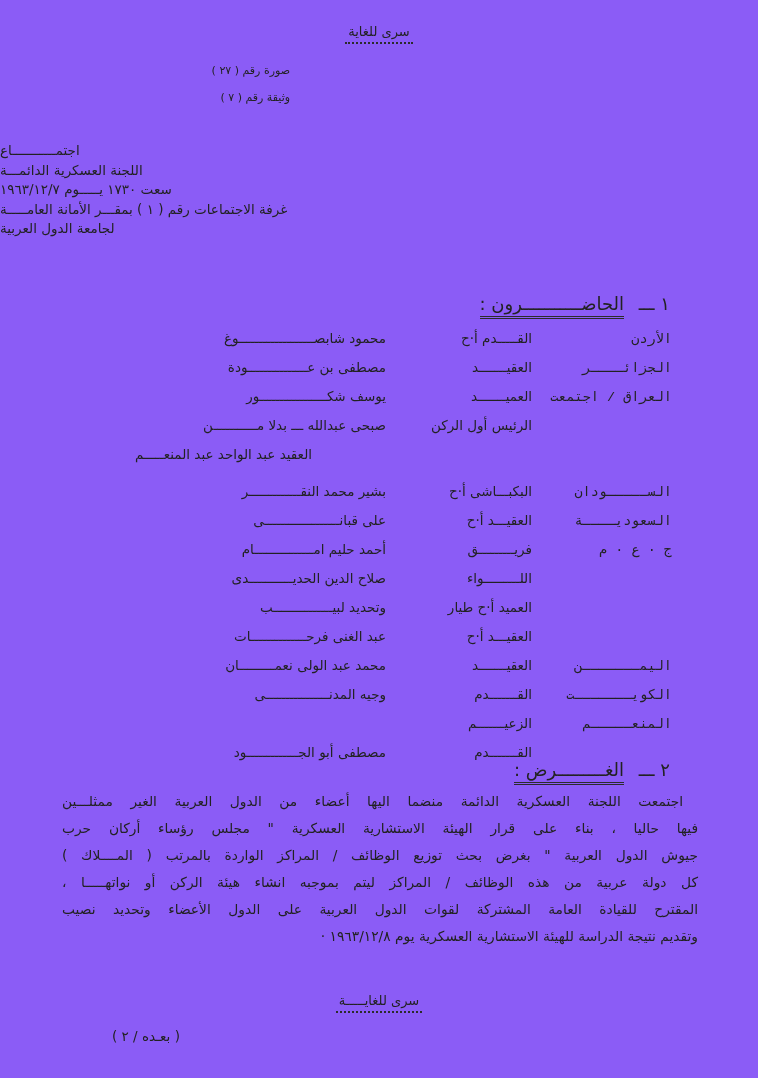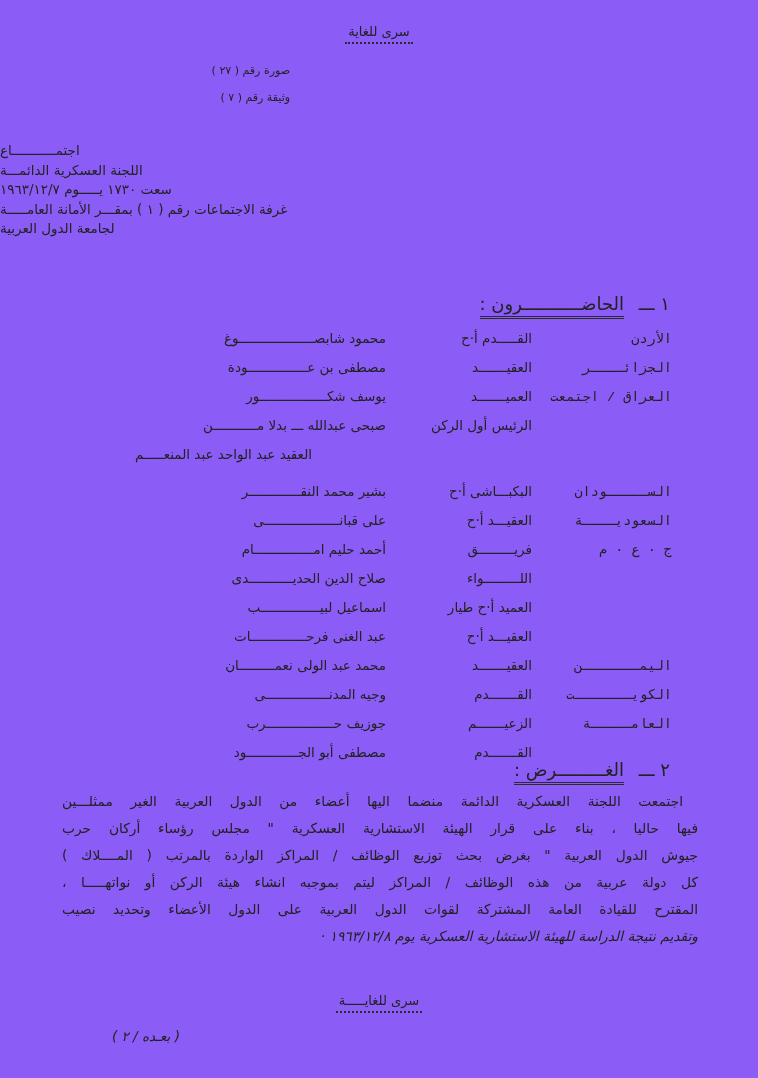--- a/index.html
+++ b/index.html
@@ -109,32 +109,30 @@
     line-height: 27px;
   }
   .p-line {
     text-align: justify;
     text-align-last: justify;
   }
   .p-line.indent { padding-right: 15px; }
   .p-line.last {
     text-align: right;
     text-align-last: right;
-    font-style: italic;
   }
 
   
   .page-footer {
     position: absolute;
     top: 1028px;
     left: 112px;
     direction: rtl;
     font-size: 13.5px;
     white-space: nowrap;
-    font-style: italic;
   }
 </style>
 </head>
 <body>
 
 <div class="page">
 
   <div class="classification top">
     <span class="txt">سرى للغاية</span>
   </div>
@@ -199,41 +197,40 @@
       <span class="c-name">أحمد حليم امـــــــــــــــام</span>
     </div>
     <div class="att-row">
       <span class="c-country"></span>
       <span class="c-rank">اللـــــــــواء</span>
       <span class="c-name">صلاح الدين الحديـــــــــــدى</span>
     </div>
     <div class="att-row">
       <span class="c-country"></span>
       <span class="c-rank">العميد أ·ح طيار</span>
-      <span class="c-name">اسماعيل لبيـــــــــــــــب</span>
+      <span class="c-name">وتحديد لبيـــــــــــــــب</span>
     </div>
     <div class="att-row">
       <span class="c-country"></span>
       <span class="c-rank">العقيـــد أ·ح</span>
       <span class="c-name">عبد الغنى فرحــــــــــــــات</span>
     </div>
     <div class="att-row">
       <span class="c-country">اليمـــــــن</span>
       <span class="c-rank">العقيـــــــد</span>
       <span class="c-name">محمد عبد الولى نعمـــــــــان</span>
     </div>
     <div class="att-row">
       <span class="c-country">الكويـــــــت</span>
       <span class="c-rank">القـــــــدم</span>
       <span class="c-name">وجيه المدنــــــــــــــــى</span>
     </div>
     <div class="att-row">
-      <span class="c-country">العامـــــة</span>
+      <span class="c-country">المنعـــــم</span>
       <span class="c-rank">الزعيـــــــم</span>
-      <span class="c-name">جوزيف حـــــــــــــــــرب</span>
     </div>
     <div class="att-row">
       <span class="c-country"></span>
       <span class="c-rank">القـــــــدم</span>
       <span class="c-name">مصطفى أبو الجـــــــــــــود</span>
     </div>
   </div>
 
   <div class="section-head purpose-head">
     <span class="num">٢ ـــ</span>

